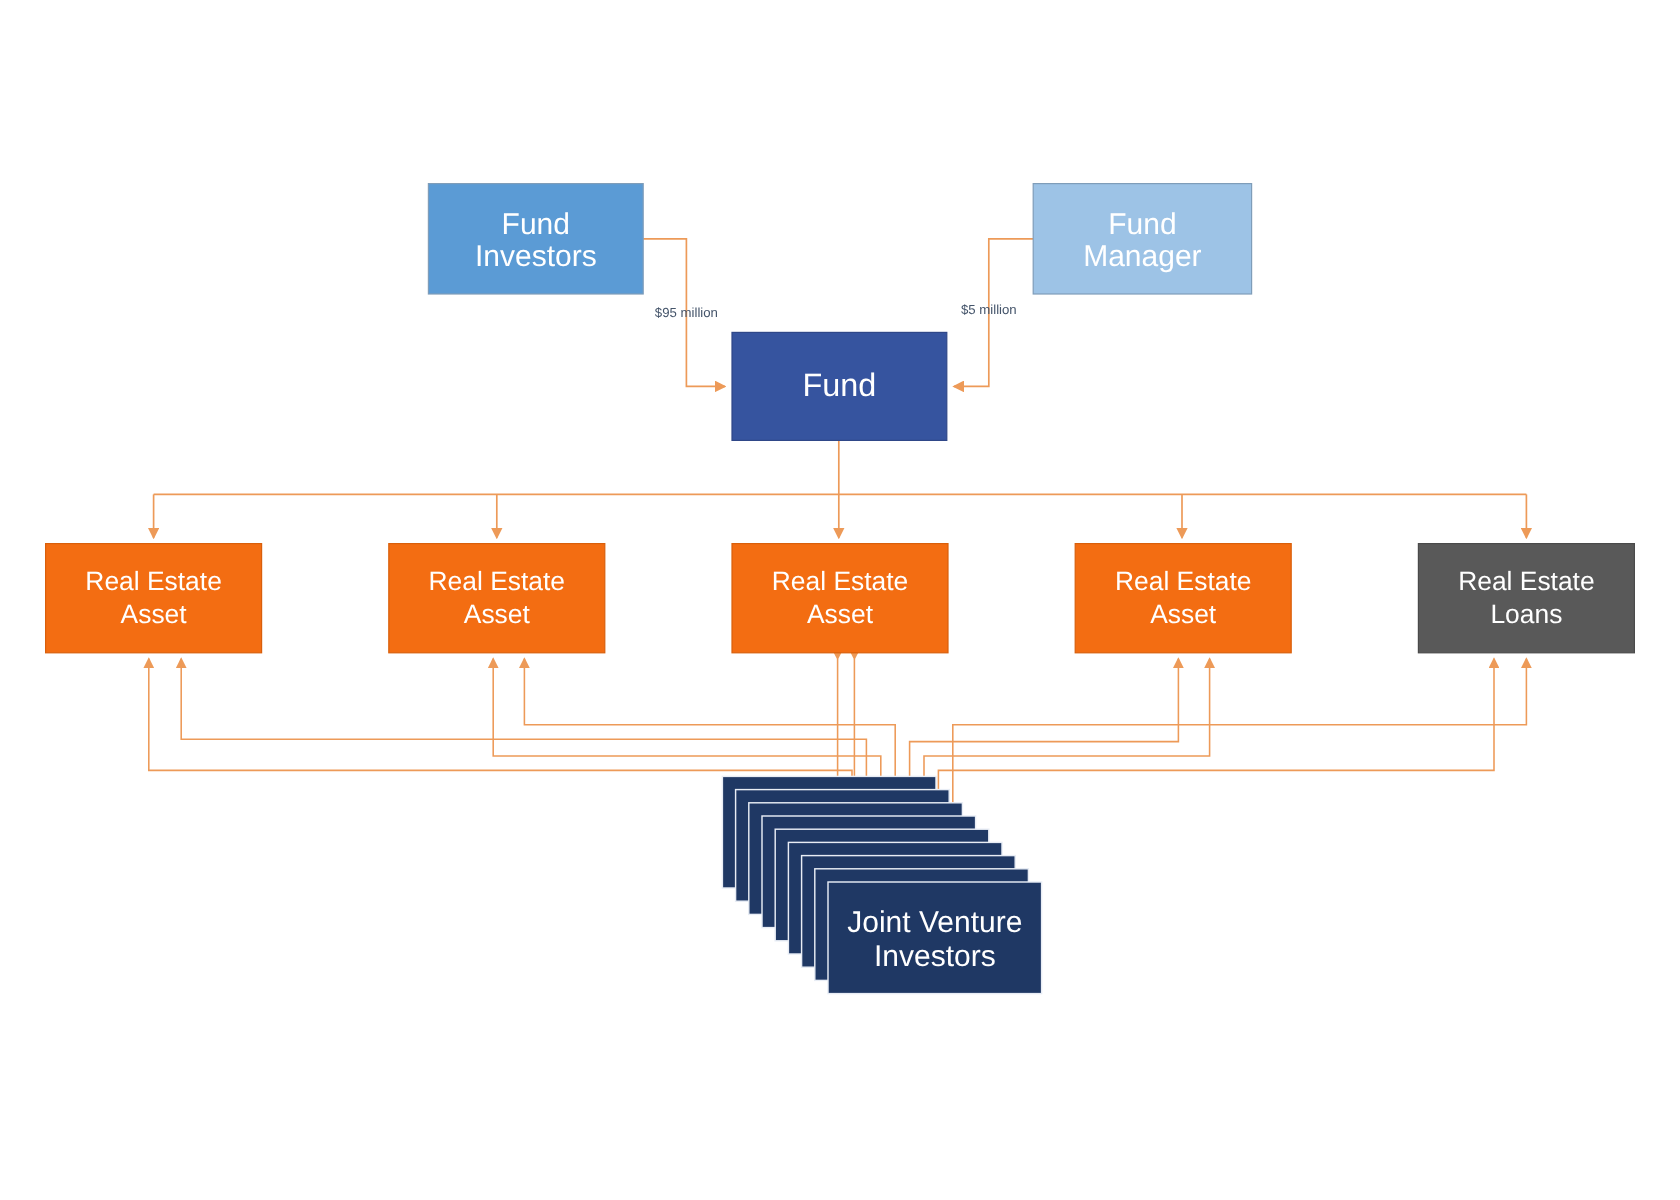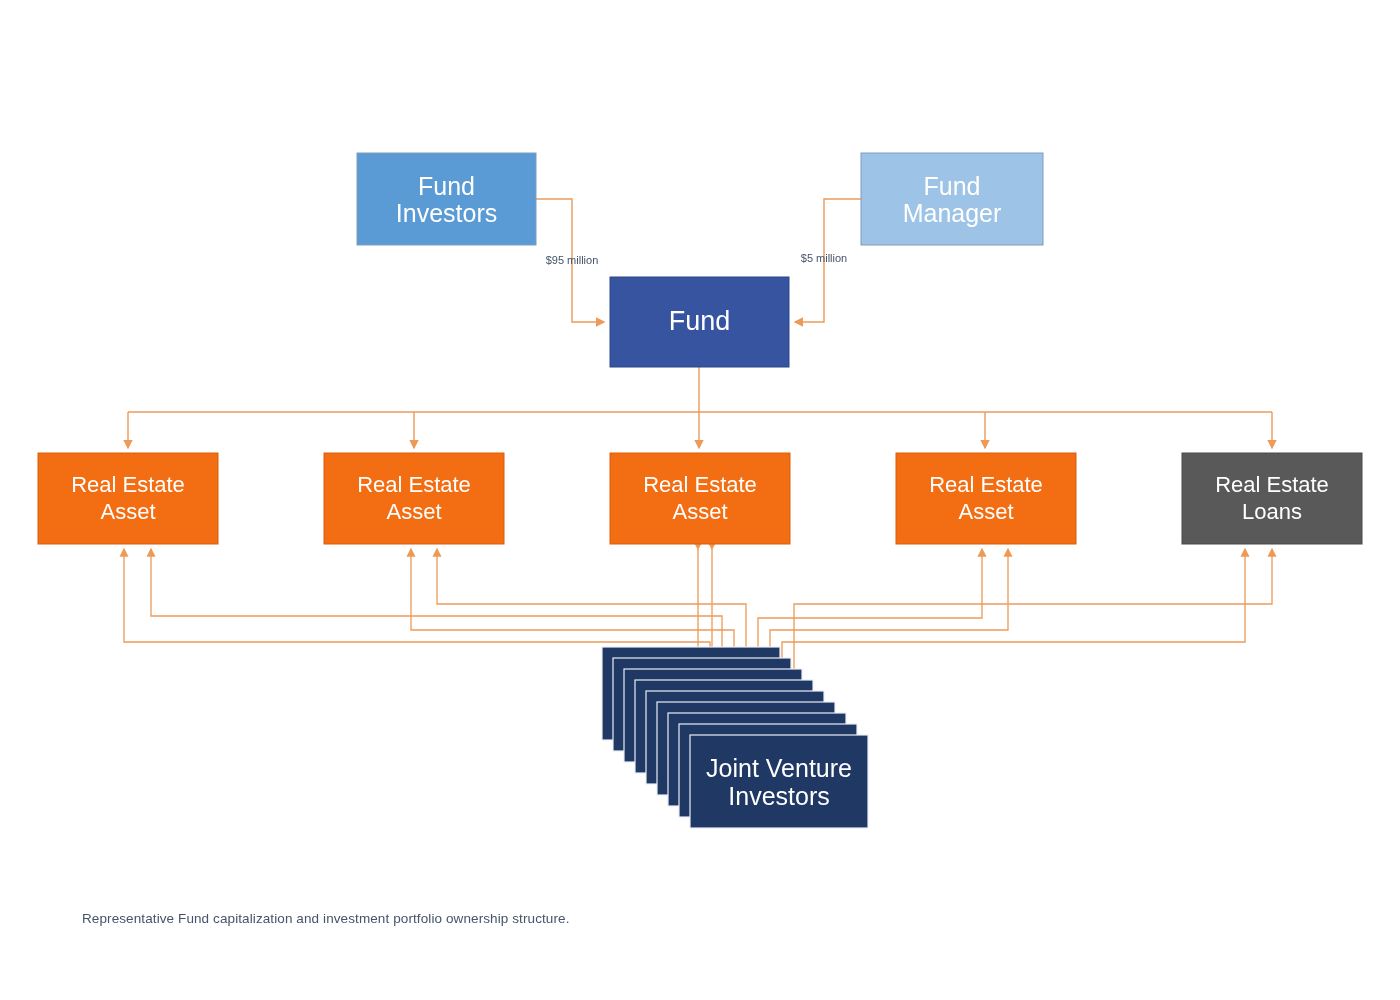--- a/index.html
+++ b/index.html
@@ -174,14 +174,13 @@
       <rect x="646" y="679" width="178" height="93" fill="#1F3864" stroke="#E8EDF5" stroke-width="1.2"></rect>
       <rect x="657" y="690" width="178" height="93" fill="#1F3864" stroke="#E8EDF5" stroke-width="1.2"></rect>
       <rect x="668" y="701" width="178" height="93" fill="#1F3864" stroke="#E8EDF5" stroke-width="1.2"></rect>
       <rect x="679" y="712" width="178" height="93" fill="#1F3864" stroke="#E8EDF5" stroke-width="1.2"></rect>
       <rect x="690" y="723" width="178" height="93" fill="#1F3864" stroke="#E8EDF5" stroke-width="1.2"></rect>
       <text class="node-label big" x="779" y="758">Joint Venture</text>
       <text class="node-label big" x="779" y="786">Investors</text>
     </g>
   </svg>
 
-  <div class="caption-text">Representative Fund capitalization and investment portfolio ownership structure.</div>
 </div>
 
 </body></html>

